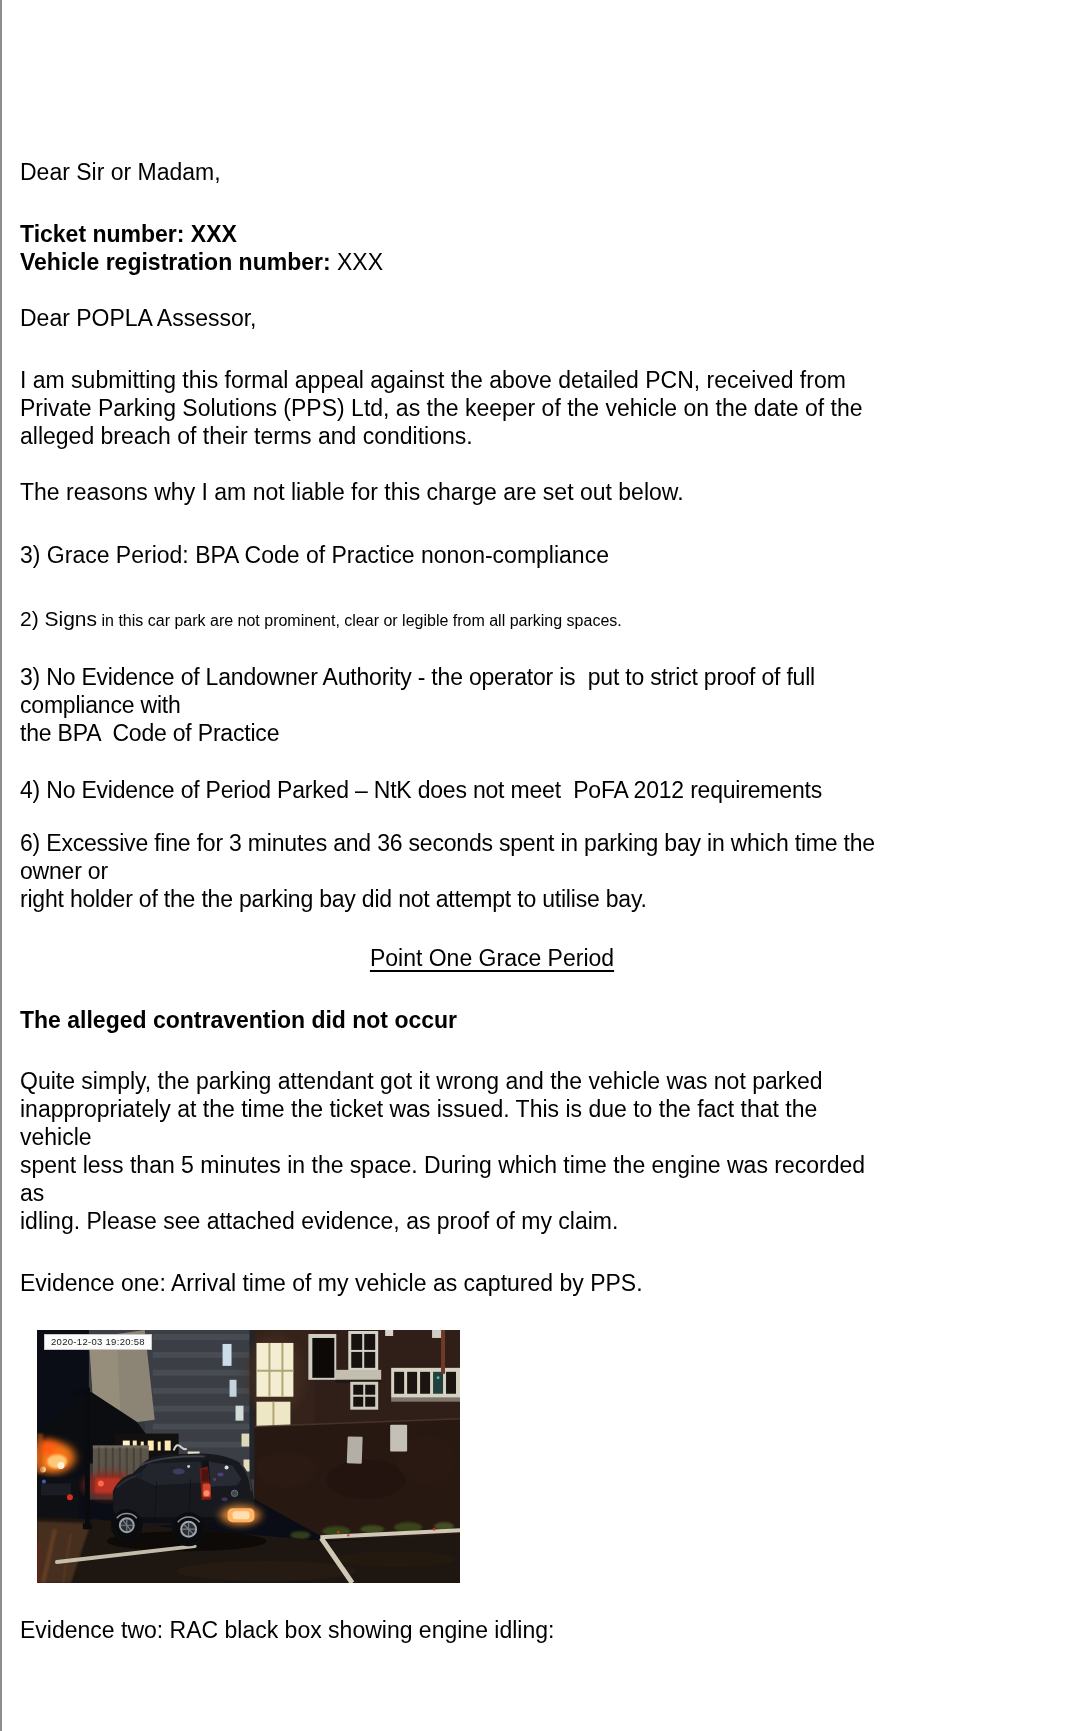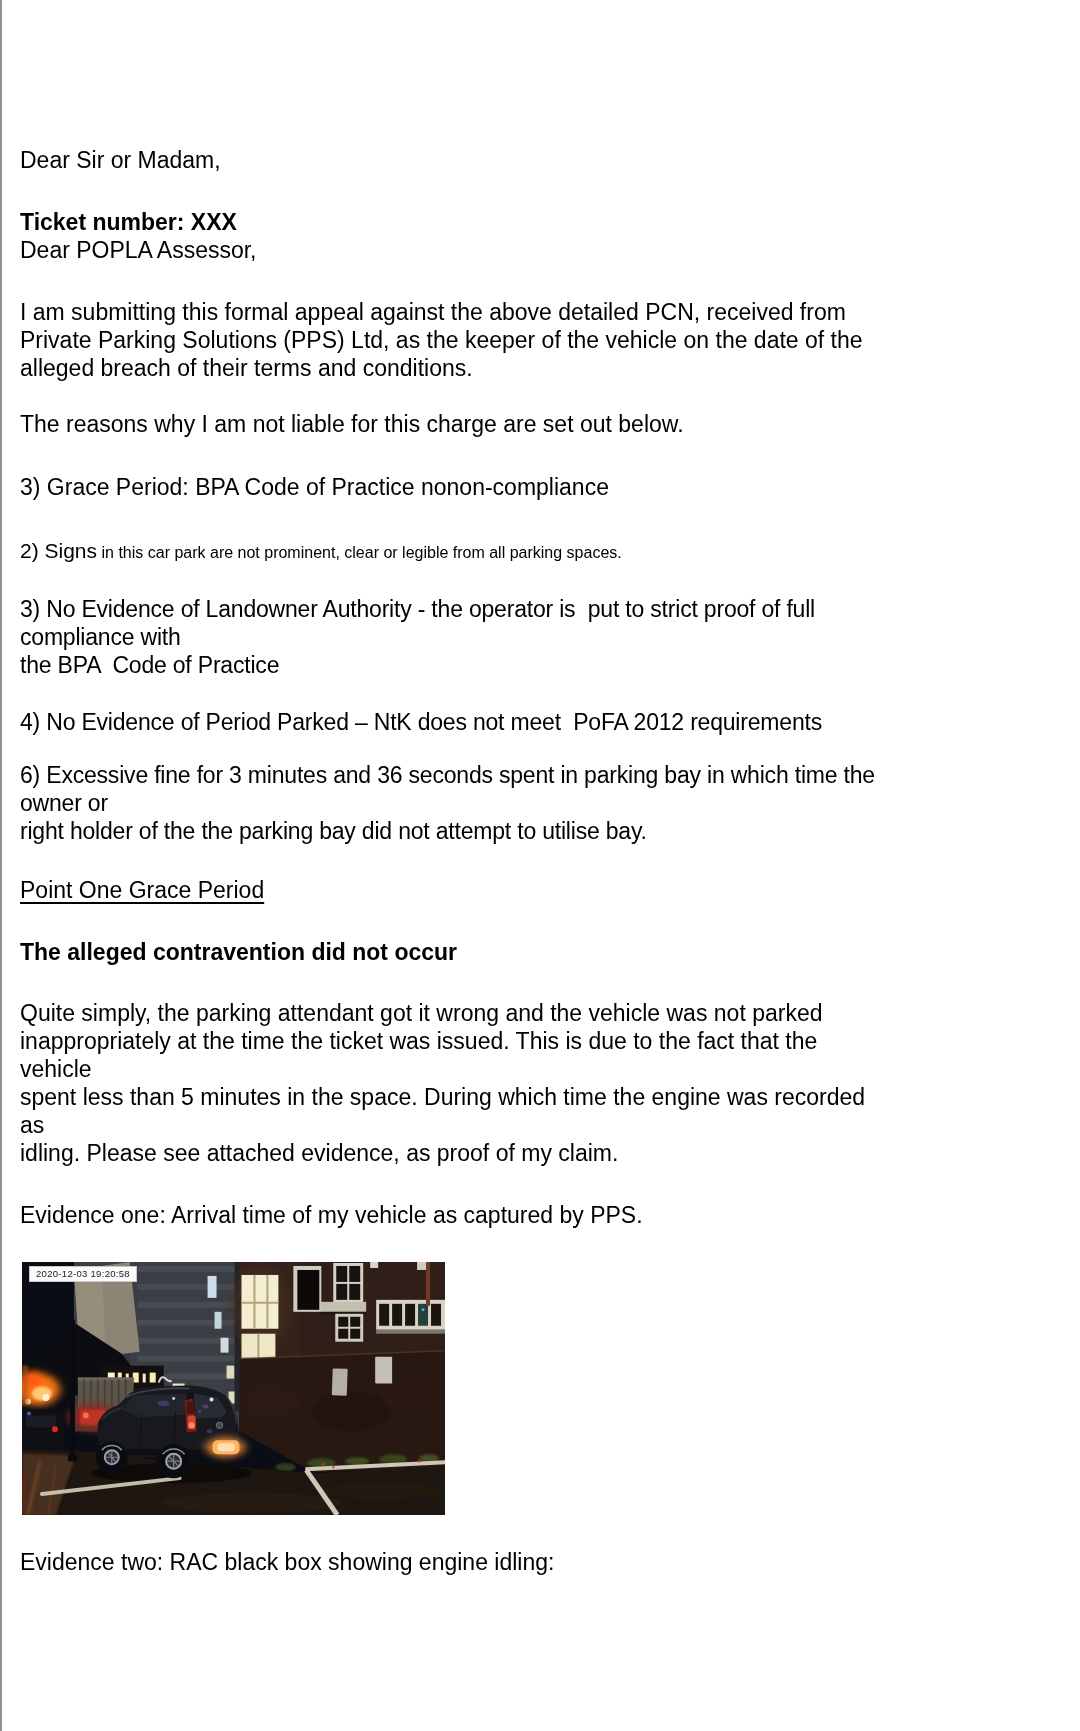--- a/index.html
+++ b/index.html
@@ -2,62 +2,63 @@
 <html><head>
 <meta charset="utf-8">
 <style>
   html,body{margin:0;padding:0;background:#ffffff;}
   body{
     width:1080px;height:1731px;position:relative;overflow:hidden;
     font-family:"Liberation Sans","DejaVu Sans",sans-serif;color:#000;
   }
   .page-edge{position:absolute;left:0;top:0;width:2px;height:1731px;background:#8e8e8e;}
   .doc{
-    position:absolute;left:0;top:0;width:904px;box-sizing:border-box;
+    position:absolute;left:0;top:12px;width:904px;box-sizing:border-box;
     padding:146px 16px 0 20px;
   }
   .doc p{margin:0;white-space:pre-wrap;font-size:23px;line-height:28px;}
   .b{font-weight:bold;}
   .tight{line-height:30px;}
   .intro{line-height:31px;}
   .body4{line-height:29px;}
   .small{font-size:20.5px;line-height:27px;letter-spacing:-0.2px;}
   .lead2{font-size:21px;}
   .rest2{font-size:16px;}
-  .heading{width:944px;text-decoration:underline;text-underline-offset:4px;}
+  .heading{width:944px;text-align:center;text-decoration:underline;text-underline-offset:4px;}
   .mb0{margin-bottom:0 !important;}
   .mb25{margin-bottom:25px !important;}
   .mb28{margin-bottom:28px !important;}
   .mb29{margin-bottom:29px !important;}
   .mb31{margin-bottom:31px !important;}
   .mb33{margin-bottom:33px !important;}
   .mb34{margin-bottom:34px !important;}
   .mb35{margin-bottom:35px !important;}
   .photo{
-    position:relative;width:423px;height:253px;margin:0 0 33px 2px;
+    position:relative;width:423px;height:253px;margin:0 0 33px 17px;
     background:#a3a3a3;overflow:hidden;text-align:center;
   }
   .photo svg{display:block;width:423px;height:253px;filter:blur(.45px) saturate(1.05);}
   .ts{
     position:absolute;left:7px;top:4px;background:#fbfbfb;color:#1a1a1a;
     font-size:9.5px;line-height:12px;padding:1px 6px;border:1px solid #c9c9c9;
     letter-spacing:.3px;white-space:nowrap;
   }
 </style>
 </head>
 <body>
 
 <div class="page-edge"></div>
 
 <div class="doc">
 
   <p class="mb34">Dear Sir or Madam,</p>
 
   <p class="b tight mb0">Ticket number: XXX</p>
 
+  <p class="tight mb28"><span class="b">Vehicle registration number:</span><span> XXX</span></p>
 
   <p class="mb34">Dear POPLA Assessor,</p>
 
   <p class="intro mb28">I am submitting this formal appeal against the above detailed PCN, received from
 Private Parking Solutions (PPS) Ltd, as the keeper of the vehicle on the date of the
 alleged breach of their terms and conditions.</p>
 
   <p class="mb35">The reasons why I am not liable for this charge are set out below.</p>
 
   <p class="mb35">3) Grace Period: BPA Code of Practice nonon-compliance</p>

